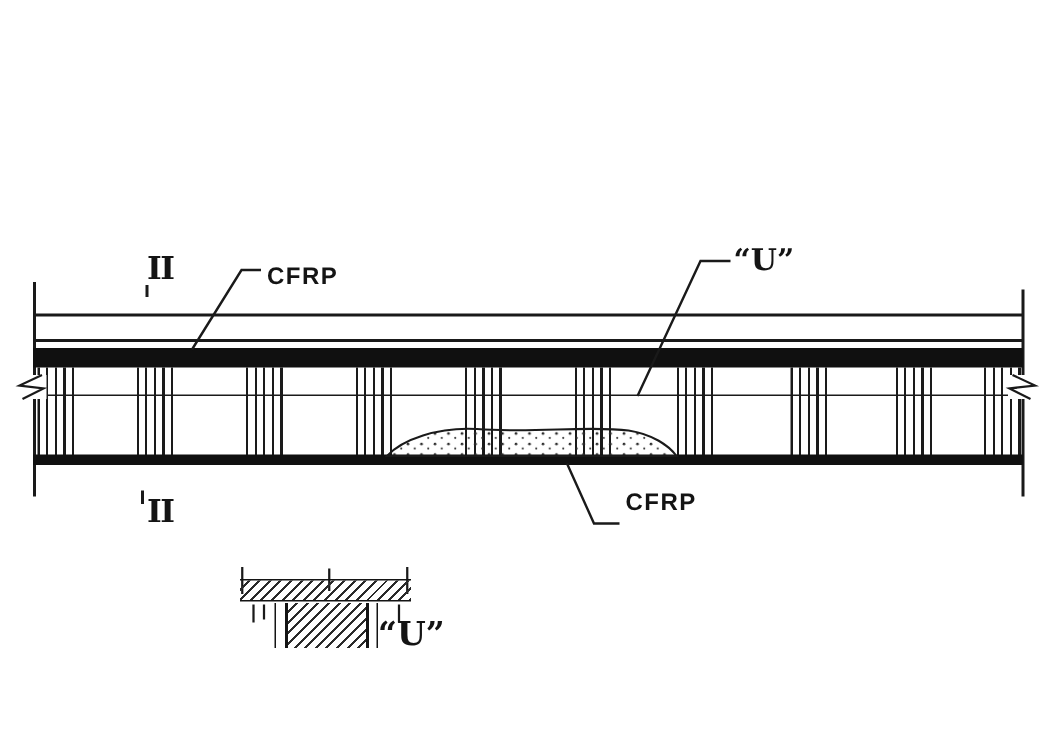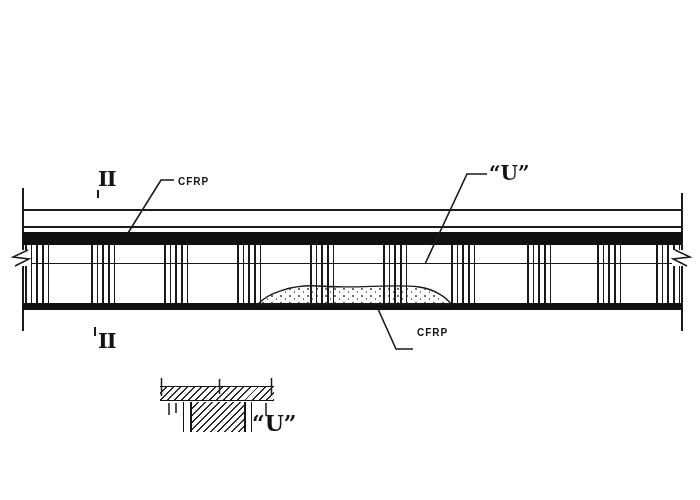--- a/index.html
+++ b/index.html
@@ -11,21 +11,21 @@
   .edge-line { position:absolute; width:1.6px; background:#1a1a1a; }
   .h-line   { position:absolute; left:22px; width:660px; background:#1a1a1a; }
   .band     { position:absolute; left:22px; width:660px; background:#101010; }
   .strips   { position:absolute; left:0; top:245px; width:700px; height:60px; }
   .ustrip   {
     position:absolute; top:0; height:100%; width:25px;
     background:repeating-linear-gradient(90deg,#1a1a1a 0 1.6px, transparent 1.6px 5.7px);
   }
   
   .lbl { position:absolute; color:#141414; white-space:nowrap; }
-  .lbl-cfrp { font-family:"Liberation Sans", sans-serif; font-weight:bold; font-size:10px; letter-spacing:1px; }
+  .lbl-cfrp { font-family:"Liberation Sans", sans-serif; font-weight:bold; font-size:16px; letter-spacing:1px; }
   .lbl-u    { font-family:"DejaVu Serif", serif; font-weight:bold; font-size:20px; }
   .lbl-sec  { font-family:"DejaVu Serif", serif; font-weight:bold; font-size:21px; letter-spacing:-1px; }
   .tick     { position:absolute; width:1.6px; background:#1a1a1a; }
   
   .hatch {
     background:repeating-linear-gradient(135deg, rgba(0,0,0,0) 0 3.6px, #2a2a2a 3.6px 5px);
   }
   .flange {
     position:absolute; left:160px; top:386px; width:114px; height:13px;
     border-top:1.8px solid #141414; border-bottom:1.8px solid #141414;

